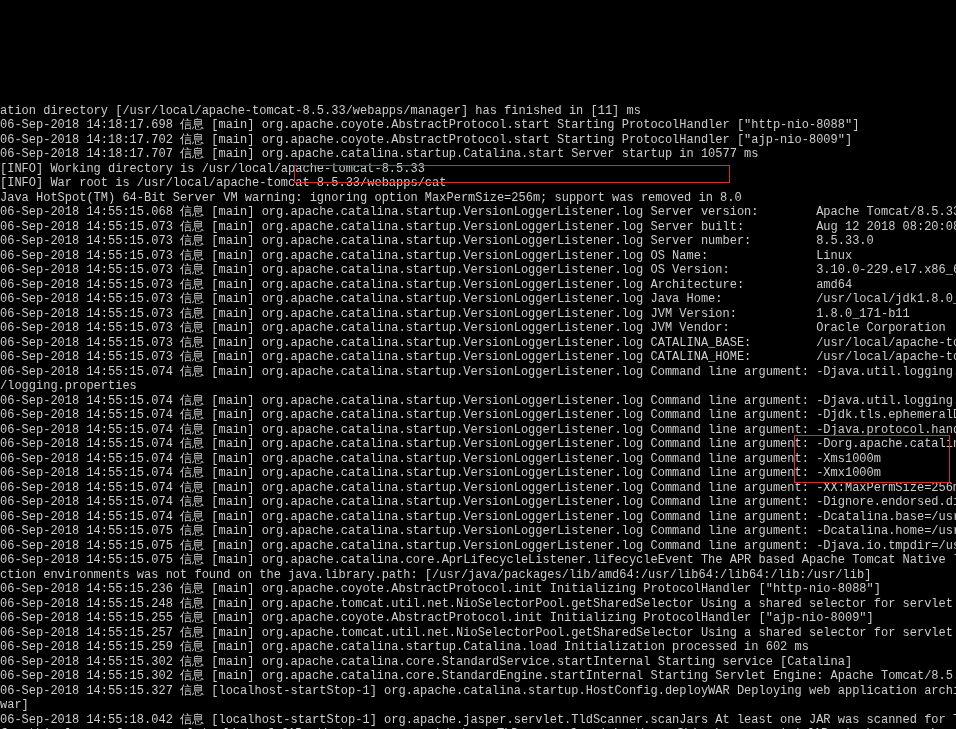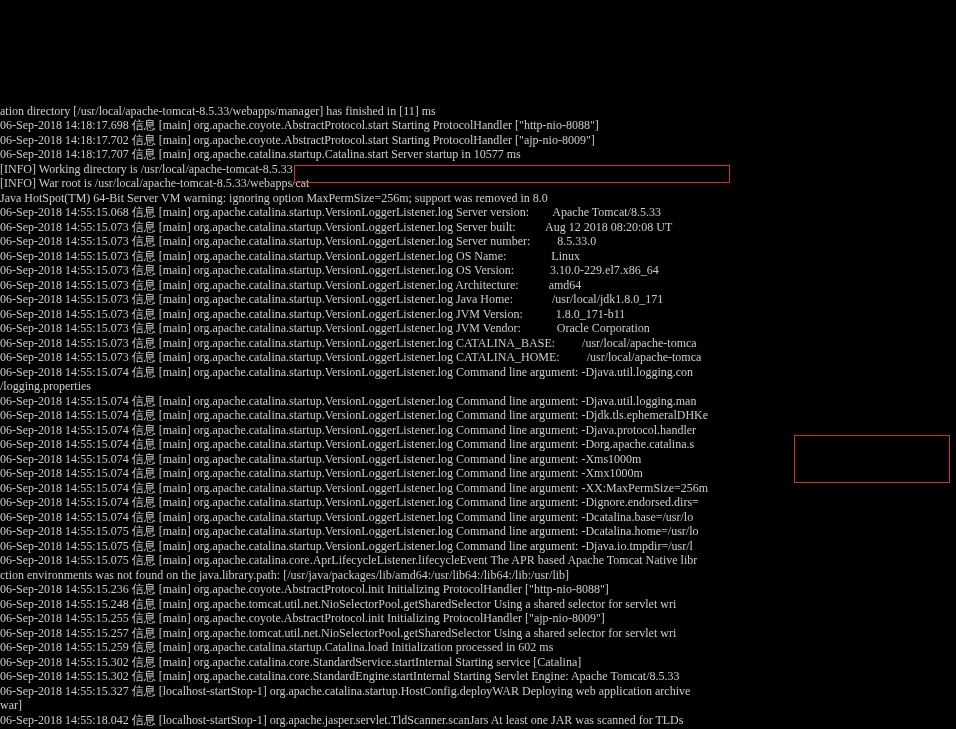--- a/index.html
+++ b/index.html
@@ -14,21 +14,20 @@
     overflow: hidden;
     width: 956px;
     height: 729px;
   }
   #terminal {
     position: relative;
     padding: 2px 0 0 0;
   }
   .line {
     white-space: pre;
-    font-family: Liberation Serif, serif;
   }
   .highlight-box {
     position: absolute;
     border: 1px solid #d03030;
     pointer-events: none;
   }
   #box1 {
     top: 92px;
     left: 294px;
     width: 434px;

